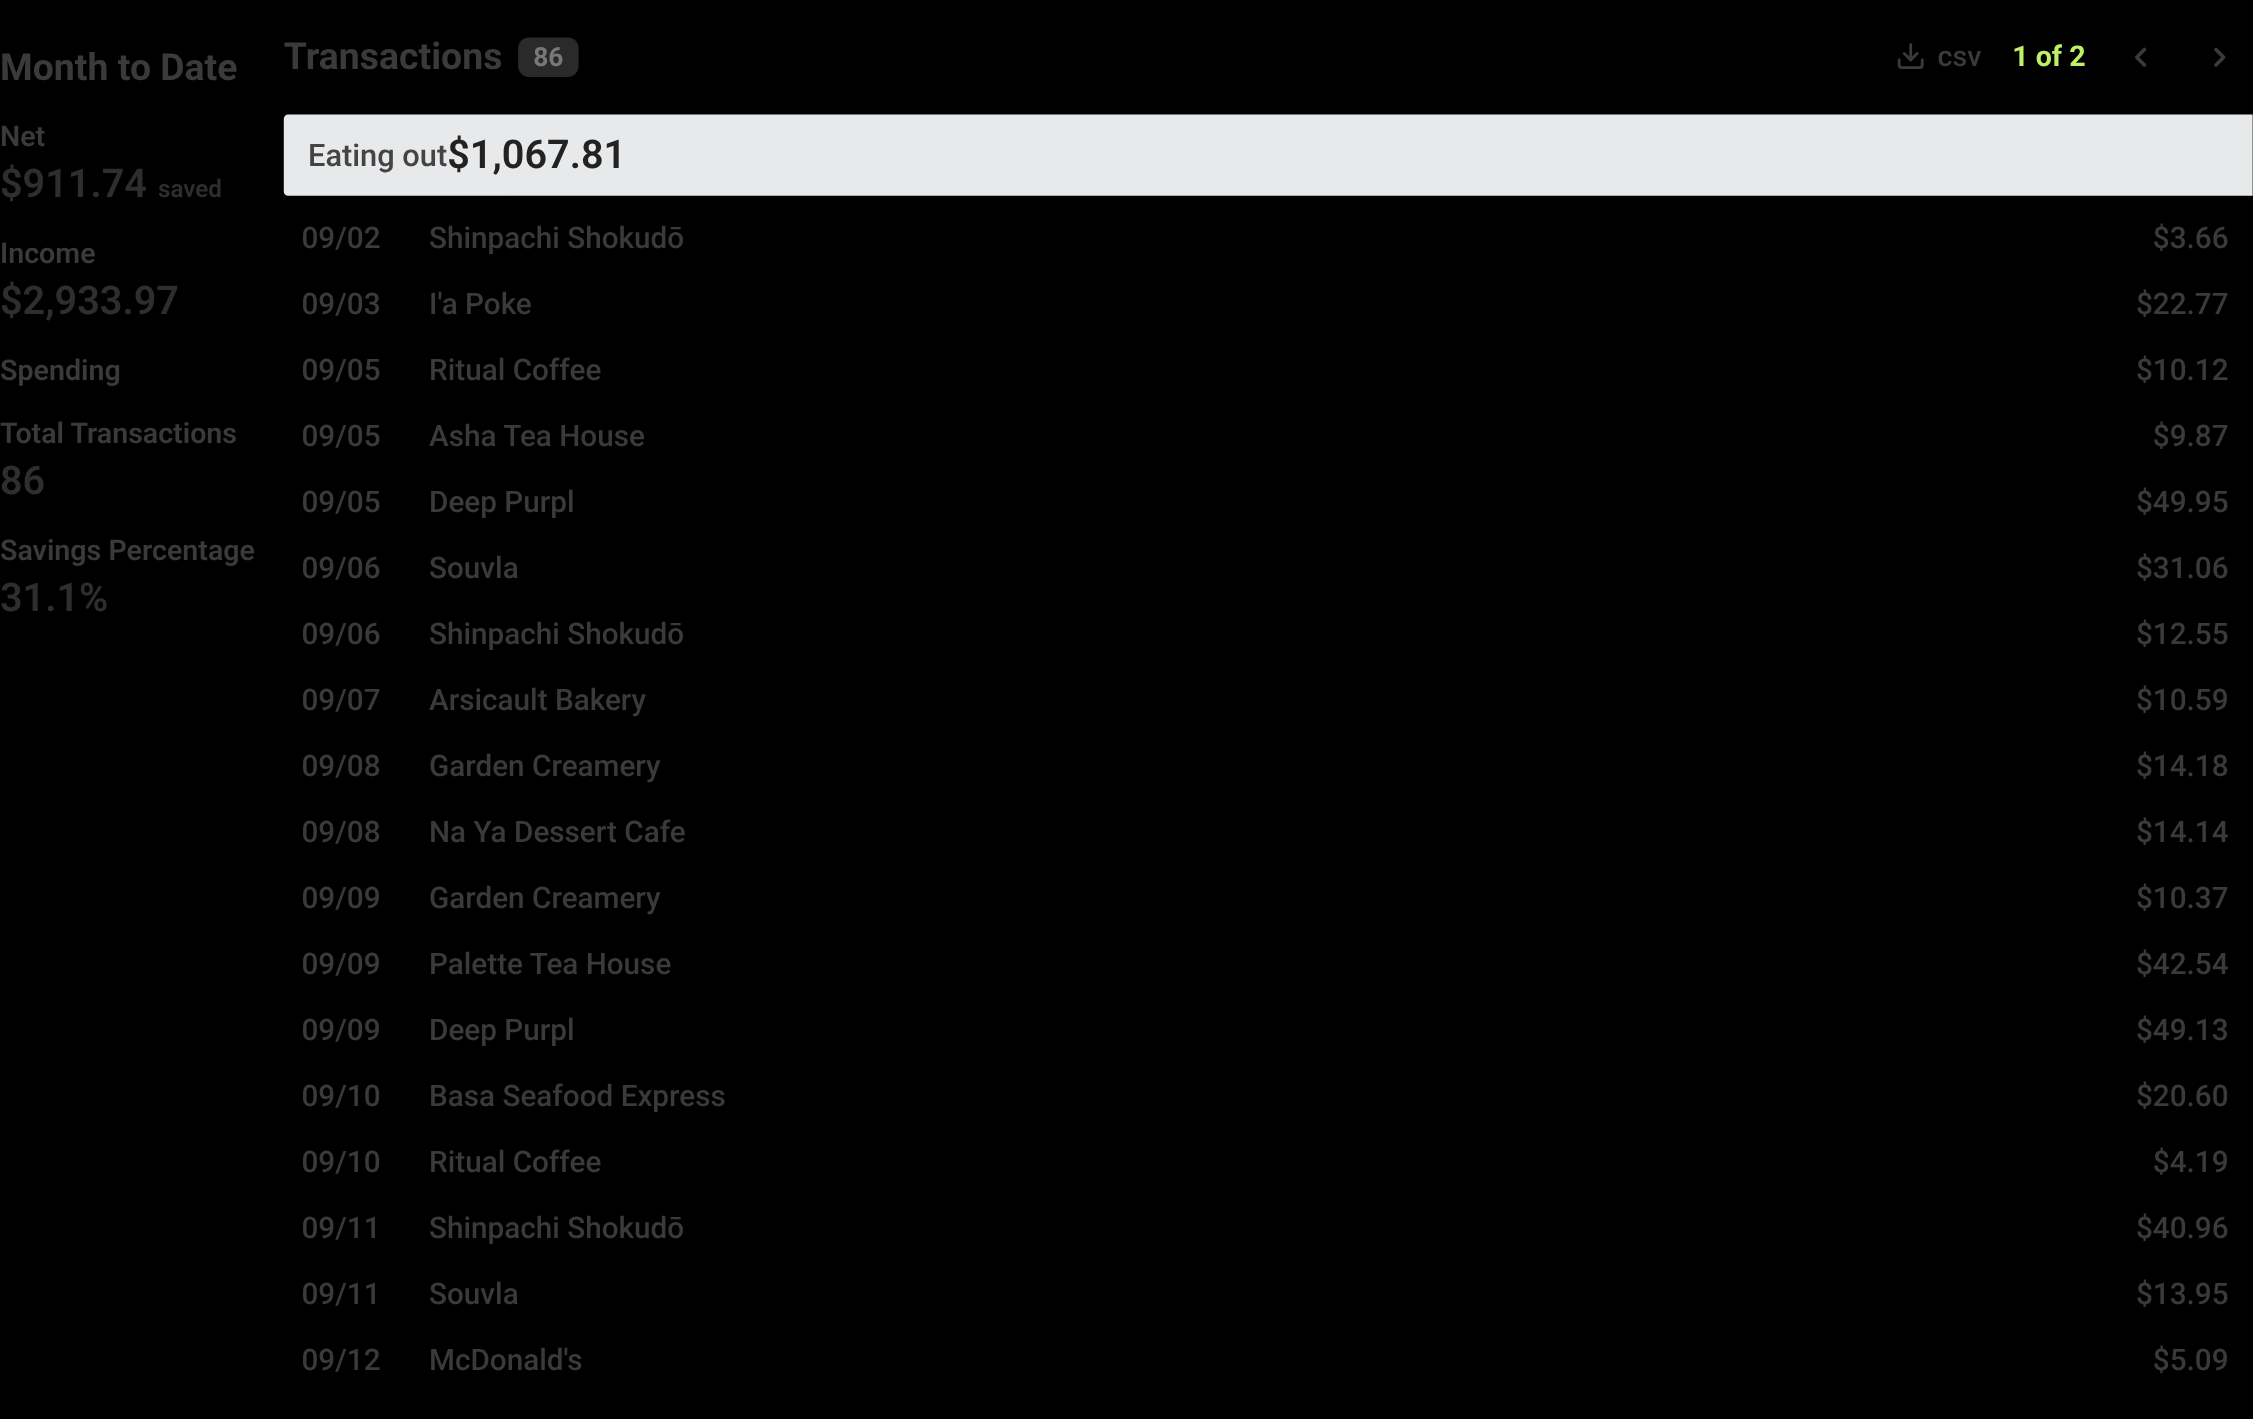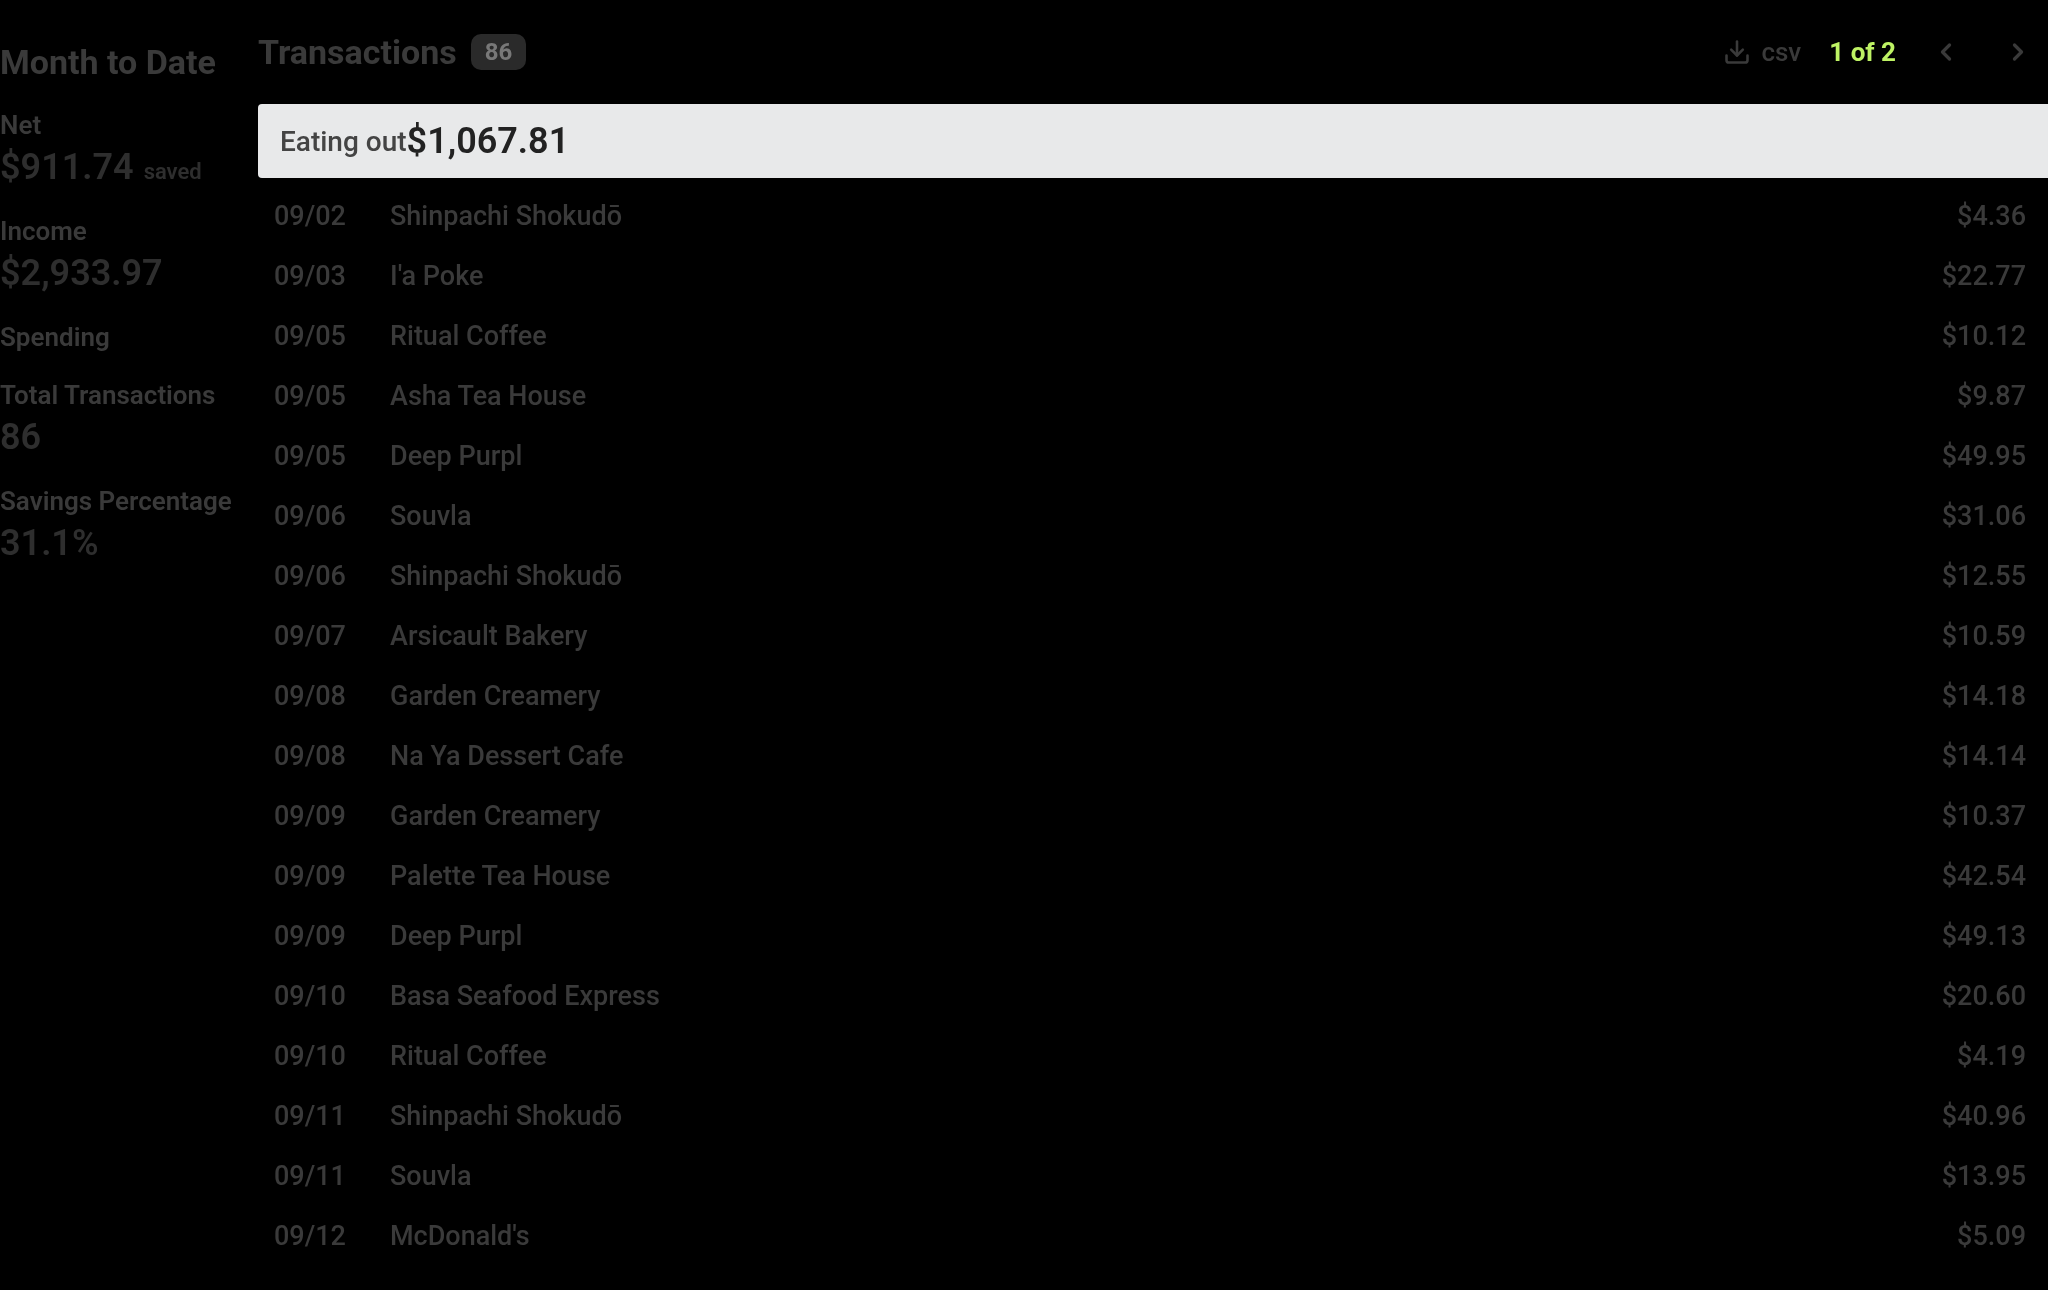--- a/index.html
+++ b/index.html
@@ -63,21 +63,21 @@
     }
     .badge {
       background: #2a2a2a;
       color: #787878;
       font-size: 24px;
       font-weight: 700;
       padding: 4px 14px;
       border-radius: 10px;
     }
     .header-right { display: flex; align-items: center; gap: 28px; }
-    .csv-btn { display: flex; align-items: center; gap: 10px; cursor: pointer; }
+    .csv-btn { display: flex; align-items: flex-start; gap: 10px; cursor: pointer; }
     .csv-text { font-size: 26px; color: #3a3a3a; font-weight: 500; }
     .pager { font-size: 26px; color: #bef264; font-weight: 700; }
     .nav-btn {
       width: 44px; height: 44px;
       display: flex; align-items: center; justify-content: center;
       cursor: pointer;
     }
     .icon { display: inline-block; }
     .category-header {
       background: #e8e9ea;
@@ -175,21 +175,21 @@
 
   <div class="category-header">
     <span class="category-name">Eating out</span>
     <span class="category-total">$1,067.81</span>
   </div>
 
   <div class="tx-list" id="tx-list">
       <div class="tx-row">
         <span class="tx-date">09/02</span>
         <span class="tx-merchant">Shinpachi Shokudō</span>
-        <span class="tx-amount">$4.36</span>
+        <span class="tx-amount">$3.66</span>
       </div>
       <div class="tx-row">
         <span class="tx-date">09/03</span>
         <span class="tx-merchant">I'a Poke</span>
         <span class="tx-amount">$22.77</span>
       </div>
       <div class="tx-row">
         <span class="tx-date">09/05</span>
         <span class="tx-merchant">Ritual Coffee</span>
         <span class="tx-amount">$10.12</span>

